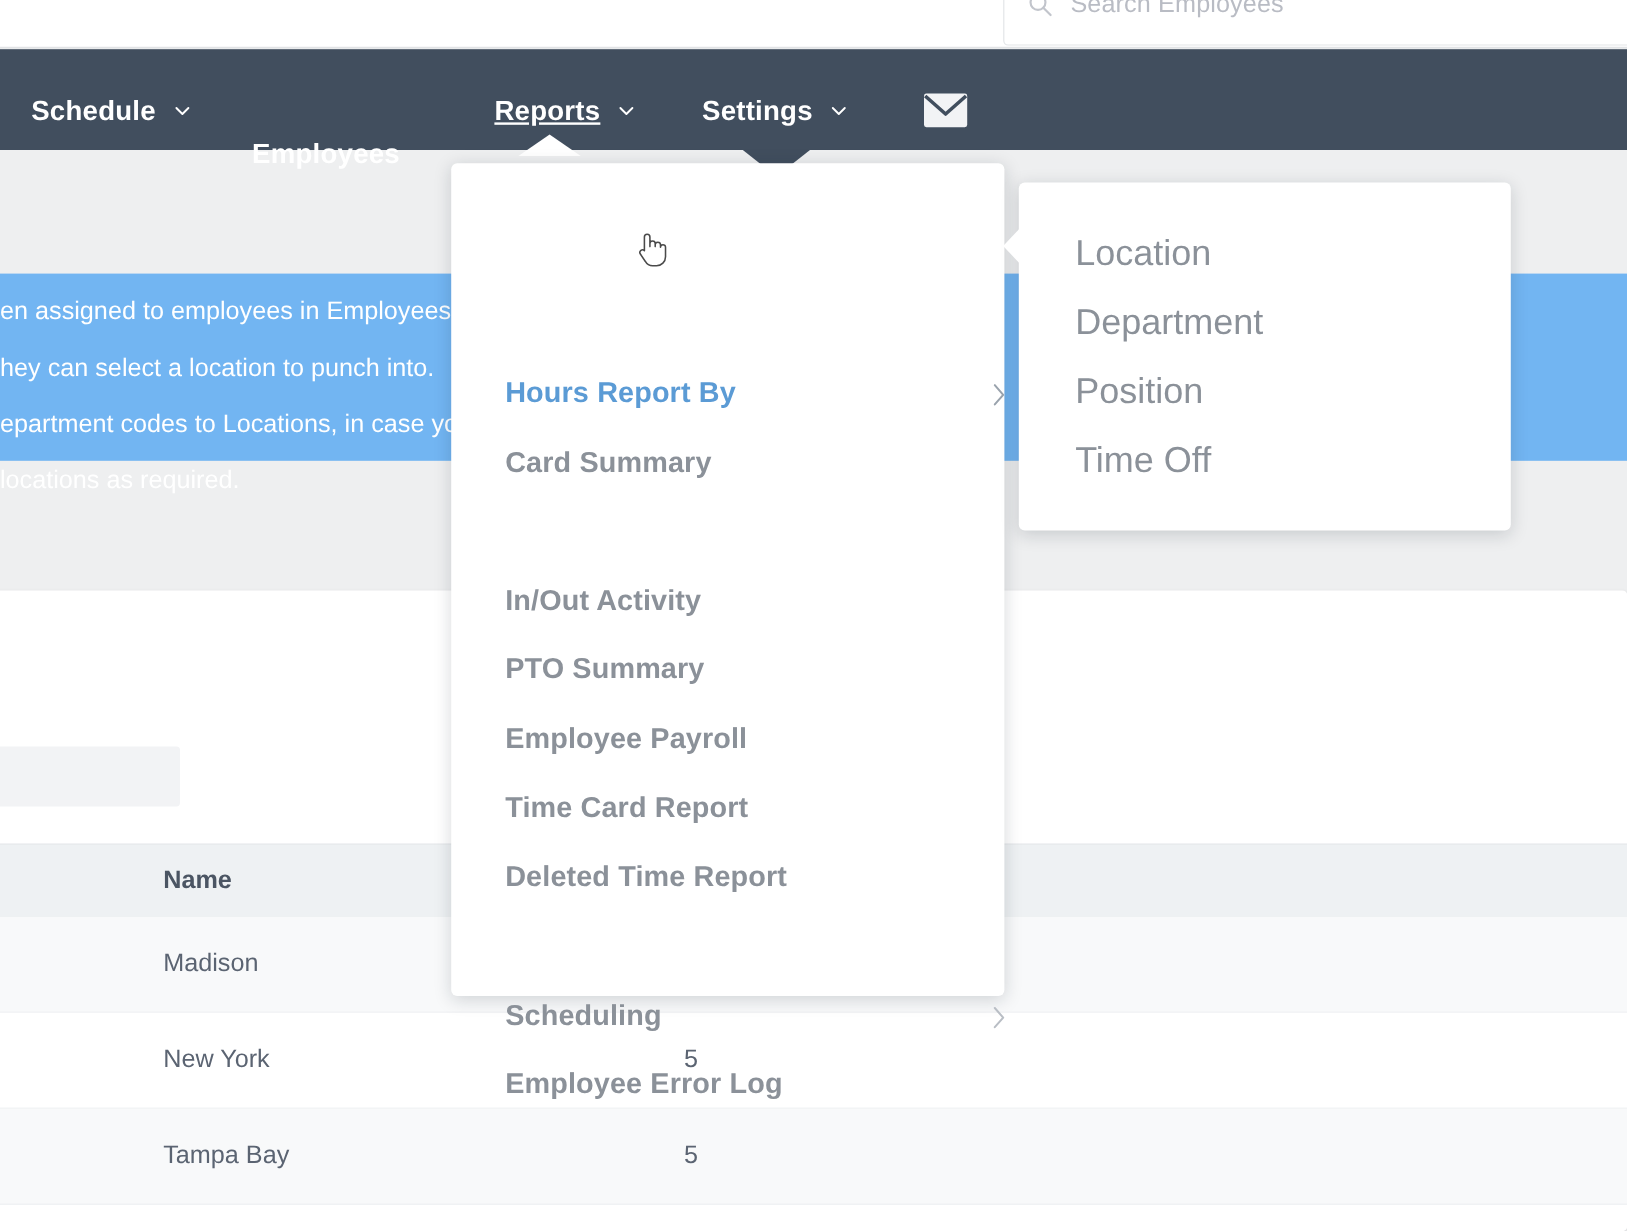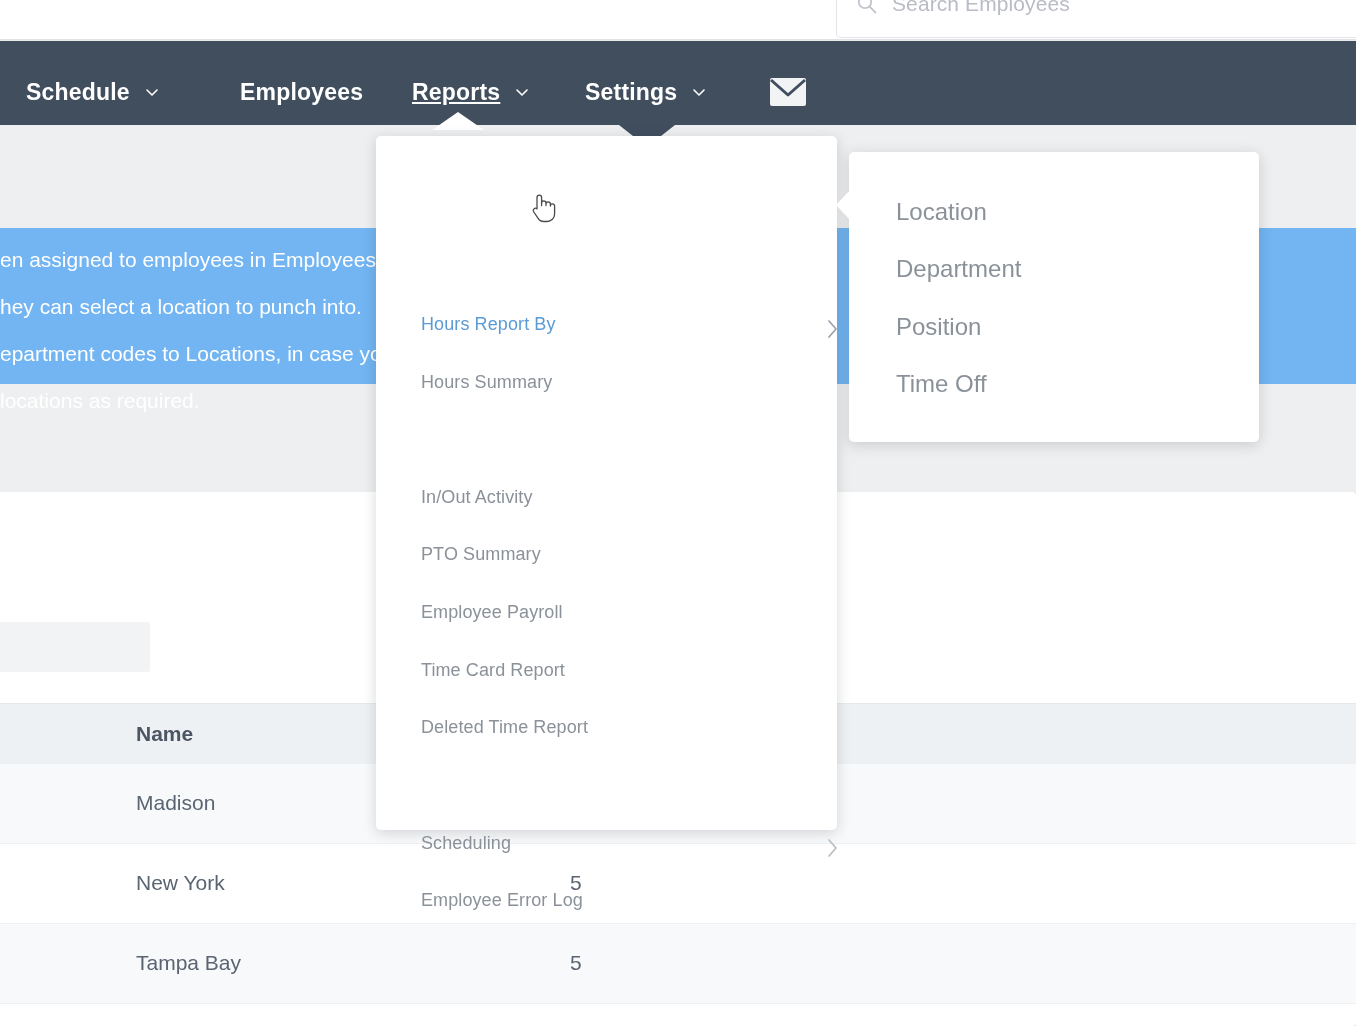--- a/index.html
+++ b/index.html
@@ -39,21 +39,21 @@
   }
   .nav-item{
     position:absolute;top:0;height:102px;
     display:flex;align-items:center;gap:14px;
     color:#ffffff;font-size:23px;font-weight:bold;letter-spacing:.2px;
     cursor:pointer;white-space:nowrap;
   }
   .nav-caret{display:inline-block;width:16px;height:16px;}
   .nav-caret svg{display:block;}
   #nav-schedule{left:26px;}
-  #nav-employees{left:240px;}
+  #nav-employees{left:210px;margin-top:36px;}
   #nav-reports{left:412px;text-decoration:underline;}
   #nav-settings{left:585px;}
   #nav-mail{left:768px;width:40px;justify-content:center;}
   #nav-mail svg{display:block;}
 
   
   #notch-light{
     position:absolute;left:432px;top:112px;width:0;height:0;
     border-left:26px solid transparent;border-right:26px solid transparent;
     border-bottom:18px solid #ffffff;
@@ -112,22 +112,22 @@
   
   #reports-menu{
     position:absolute;left:376px;top:136px;width:461px;height:694px;
     background:#ffffff;border-radius:5px;
     box-shadow:0 3px 14px rgba(20,28,40,.17);
     z-index:40;
   }
   .menu-item{
     position:absolute;left:0;width:511px;height:40px;
     display:flex;align-items:center;
-    font-size:18px;color:#8b9199;letter-spacing:.1px;
-    cursor:pointer;white-space:nowrap;
+    font-size:24px;color:#8b9199;letter-spacing:.1px;
+    cursor:pointer;white-space:nowrap;font-weight:bold;
   }
   .menu-item .mi-label{position:absolute;left:45px;top:3px;}
   .menu-item .mi-arrow{position:absolute;right:46px;top:6px;}
   .menu-item.active .mi-label{color:#5b9bd5;}
   .menu-item.active .mi-arrow svg path{stroke:#9aa3ad;}
 
   
   #cursor{
     position:absolute;left:528px;top:190px;width:32px;height:36px;z-index:60;
     pointer-events:none;
@@ -140,21 +140,21 @@
     box-shadow:0 3px 14px rgba(20,28,40,.17);
     z-index:45;
   }
   #sub-notch{
     position:absolute;left:836px;top:188px;width:0;height:0;
     border-top:17px solid transparent;border-bottom:17px solid transparent;
     border-right:16px solid #ffffff;z-index:46;
   }
   .sub-item{
     position:absolute;left:47px;height:34px;display:flex;align-items:center;
-    font-size:24px;color:#8b9199;cursor:pointer;white-space:nowrap;
+    font-size:30px;color:#8b9199;cursor:pointer;white-space:nowrap;
   }
 </style>
 </head>
 <body>
 
 <div id="top-strip"></div>
 <div id="top-strip-shadow"></div>
 
 <div id="search-box"></div>
 <div id="search-icon">
@@ -242,21 +242,21 @@
   <div class="menu-item active" style="top:175px">
     <span class="mi-label">Hours Report By</span>
     <span class="mi-arrow">
       <svg width="16" height="24" viewBox="0 0 16 24">
           <path d="M4 4 L11 12 L4 20" fill="none" stroke="#9aa3ad" stroke-width="1.7" stroke-linecap="round" stroke-linejoin="round"></path>
         </svg>
     </span>
   </div>
 
   <div class="menu-item" style="top:233px">
-    <span class="mi-label">Hours Summary</span>
+    <span class="mi-label">Card Summary</span>
   </div>
 
 
   <div class="menu-item" style="top:348px">
     <span class="mi-label">In/Out Activity</span>
   </div>
 
   <div class="menu-item" style="top:405px">
     <span class="mi-label">PTO Summary</span>
   </div>

